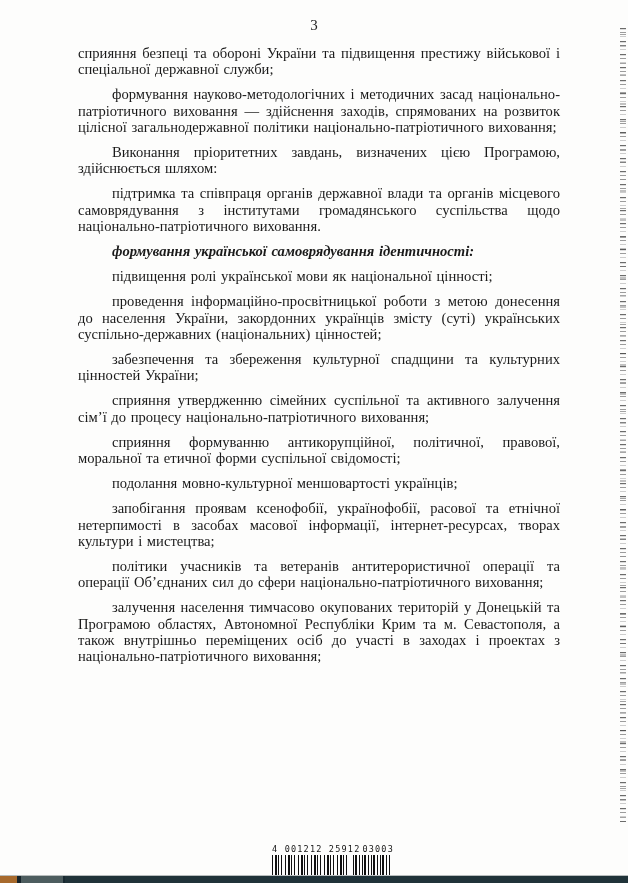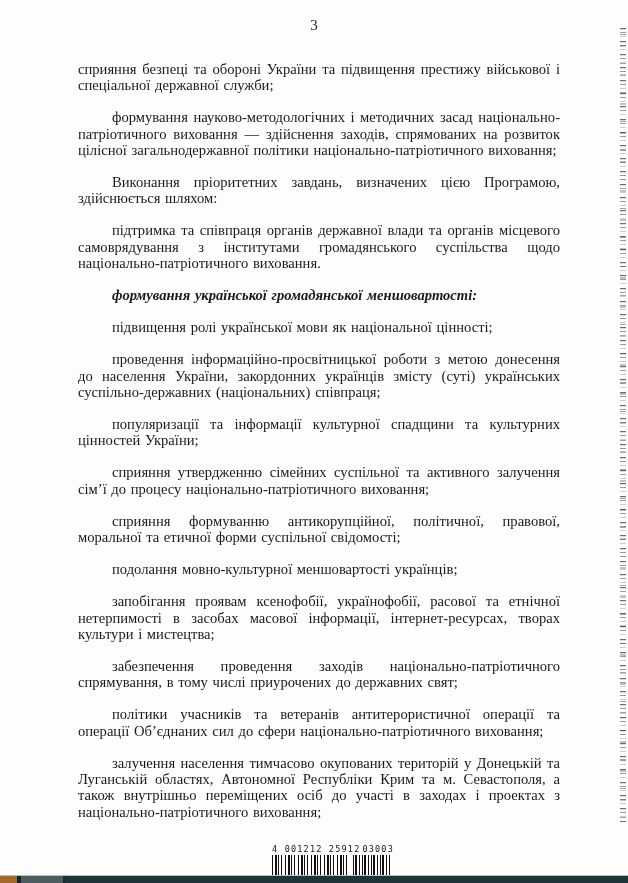--- a/index.html
+++ b/index.html
@@ -18,21 +18,21 @@
   }
   .doc-body {
     padding:11px 68px 0 78px;
     text-align:justify;
     font-size:14.6px;
     line-height:16.2px;
     color:#1a1a1a;
     word-spacing:1px;
   }
   p.para {
-    margin:16px 0 9px 0;
+    margin:0 0 9px 0;
     text-indent:34px;
   }
   p.no-indent { text-indent:0; }
   p.lead-italic {
     font-style:italic;
     font-weight:bold;
   }
   
   .barcode {
     position:absolute;
@@ -104,31 +104,30 @@
 </head>
 <body>
 
 <div class="page-number">3</div>
 
 <div class="doc-body">
   <p class="para no-indent">сприяння безпеці та обороні України та підвищення престижу військової і спеціальної державної служби;</p>
   <p class="para">формування науково-методологічних і методичних засад національно-патріотичного виховання — здійснення заходів, спрямованих на розвиток цілісної загальнодержавної політики національно-патріотичного виховання;</p>
   <p class="para">Виконання пріоритетних завдань, визначених цією Програмою, здійснюється шляхом:</p>
   <p class="para">підтримка та співпраця органів державної влади та органів місцевого самоврядування з інститутами громадянського суспільства щодо національно-патріотичного виховання.</p>
-  <p class="para lead-italic">формування української громадянської меншовартості:</p>
+  <p class="para lead-italic">формування української самоврядування ідентичності:</p>
   <p class="para">підвищення ролі української мови як національної цінності;</p>
-  <p class="para">проведення інформаційно-просвітницької роботи з метою донесення до населення України, закордонних українців змісту (суті) українських суспільно-державних (національних) співпраця;</p>
-  <p class="para">популяризації та інформації культурної спадщини та культурних цінностей України;</p>
+  <p class="para">проведення інформаційно-просвітницької роботи з метою донесення до населення України, закордонних українців змісту (суті) українських суспільно-державних (національних) цінностей;</p>
+  <p class="para">забезпечення та збереження культурної спадщини та культурних цінностей України;</p>
   <p class="para">сприяння утвердженню сімейних суспільної та активного залучення сім’ї до процесу національно-патріотичного виховання;</p>
   <p class="para">сприяння формуванню антикорупційної, політичної, правової, моральної та етичної форми суспільної свідомості;</p>
   <p class="para">подолання мовно-культурної меншовартості українців;</p>
   <p class="para">запобігання проявам ксенофобії, українофобії, расової та етнічної нетерпимості в засобах масової інформації, інтернет-ресурсах, творах культури і мистецтва;</p>
-  <p class="para">забезпечення проведення заходів національно-патріотичного спрямування, в тому числі приурочених до державних свят;</p>
   <p class="para">політики учасників та ветеранів антитерористичної операції та операції Об’єднаних сил до сфери національно-патріотичного виховання;</p>
-  <p class="para">залучення населення тимчасово окупованих територій у Донецькій та Луганській областях, Автономної Республіки Крим та м. Севастополя, а також внутрішньо переміщених осіб до участі в заходах і проектах з національно-патріотичного виховання;</p>
+  <p class="para">залучення населення тимчасово окупованих територій у Донецькій та Програмою областях, Автономної Республіки Крим та м. Севастополя, а також внутрішньо переміщених осіб до участі в заходах і проектах з національно-патріотичного виховання;</p>
 </div>
 
 <div class="barcode">
   <div class="barcode-digits">
     <span>4 001212 25912</span>
     <span>03003</span>
   </div>
   <div class="bars-row">
     <div class="bars bars-left"></div>
     <div class="bars bars-right"></div>

